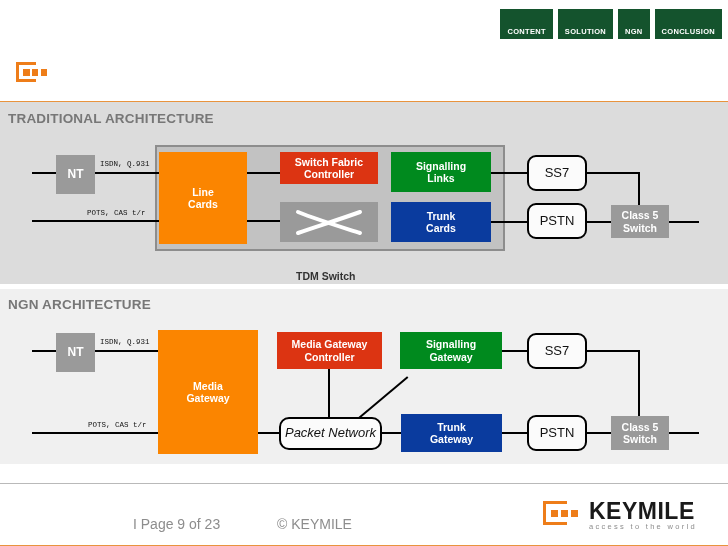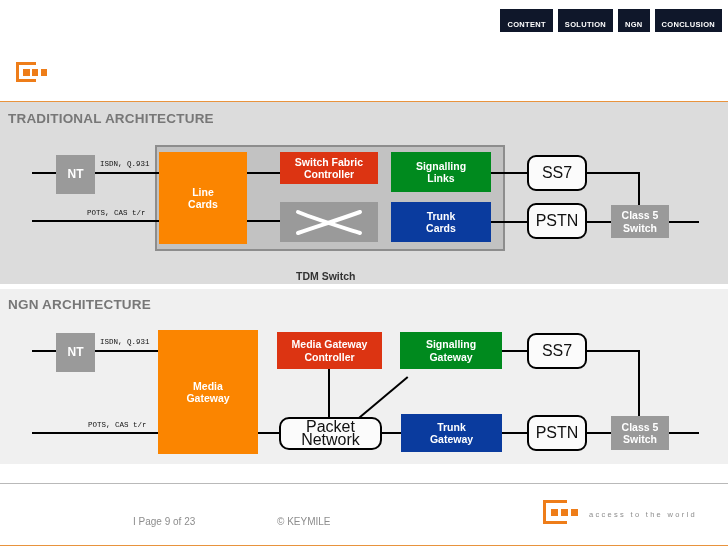--- a/index.html
+++ b/index.html
@@ -15,26 +15,26 @@
   }
 
   
   .topnav {
     position: absolute;
     top: 9px; right: 6px;
     display: flex;
     gap: 5px;
   }
   .tab {
-    background: #0f172a;
+    background: #14532d;
     color: #ffffff;
     font-size: 7.5px;
     font-weight: bold;
     letter-spacing: .3px;
-    padding: 11px 7px 3px 7px;
+    padding: 18px 7px 3px 7px;
     line-height: 9px;
     white-space: nowrap;
   }
 
   
   .title-row {
     position: absolute;
     top: 62px; left: 16px;
     display: flex;
     align-items: center;
@@ -115,21 +115,21 @@
   .n-green  { background: #008A1E; }
   .n-blue   { background: #0A3B9E; }
   .n-crossbar { background: #9a9a9a; }
 
   .n-white {
     background: #fbfbfb;
     color: #111111;
     border: 2px solid #000000;
     border-radius: 9px;
     font-weight: normal;
-    font-size: 16px;
+    font-size: 13px;
   }
 
   .container-box {
     position: absolute;
     box-sizing: border-box;
     background: #c2c2c2;
     border: 2px solid #8d8d8d;
     z-index: 1;
   }
 
@@ -173,21 +173,21 @@
   
   .rule-gray {
     position: absolute;
     left: 0; top: 483px;
     width: 728px; height: 1px;
     background: #b9b9b9;
   }
   .footer-text {
     position: absolute;
     top: 516px;
-    font-size: 10px;
+    font-size: 14px;
     color: #8d8d8d;
     white-space: nowrap;
   }
   .footer-page { left: 133px; }
   .footer-copy { left: 277px; }
 
   .footer-logo {
     position: absolute;
     left: 543px; top: 500px;
     display: flex;
@@ -307,21 +307,21 @@
 
 <div class="node n-green" style="left:400px; top:332px; width:102px; height:37px; white-space:pre-line;">Signalling
 Gateway</div>
 
 <div class="line v" style="left:328px; top:369px; height:48px;"></div>
 
 <div class="diag" style="left:355px; top:420px; width:68px; transform: rotate(-40deg);"></div>
 
 <div class="line h" style="left:258px; top:432px; width:22px;"></div>
 
-<div class="node n-white" style="left:279px; top:417px; width:103px; height:33px; border-radius:10px;">Packet Network</div>
+<div class="node n-white" style="left:279px; top:417px; width:103px; height:33px; border-radius:10px;font-style:italic;">Packet Network</div>
 
 <div class="line h" style="left:382px; top:432px; width:19px;"></div>
 
 <div class="node n-blue" style="left:401px; top:414px; width:101px; height:38px; white-space:pre-line;">Trunk
 Gateway</div>
 
 <div class="line h" style="left:502px; top:350px; width:25px;"></div>
 <div class="line h" style="left:502px; top:432px; width:25px;"></div>
 
 <div class="node n-white" style="left:527px; top:333px; width:60px; height:36px;">SS7</div>
@@ -341,16 +341,17 @@
 <div class="footer-text footer-copy">© KEYMILE</div>
 
 <div class="footer-logo">
   <div class="lm">
     <div class="bracket"></div>
     <div class="sq s1"></div>
     <div class="sq s2"></div>
     <div class="sq s3"></div>
   </div>
   <div>
+    <div class="brand-word">KEYMILE</div>
     <div class="brand-tag">access to the world</div>
   </div>
 </div>
 <div class="rule-orange-bottom"></div>
 
 </body></html>

